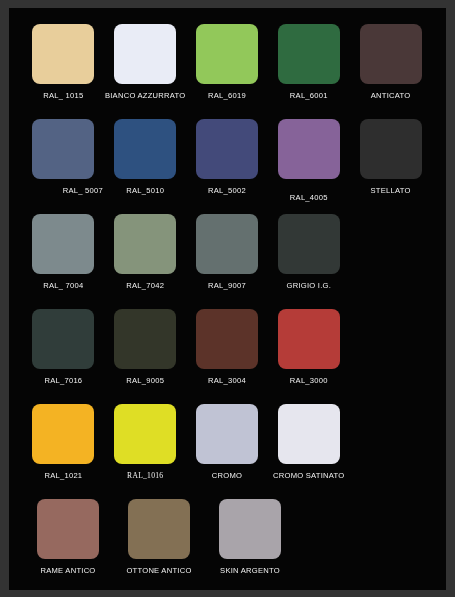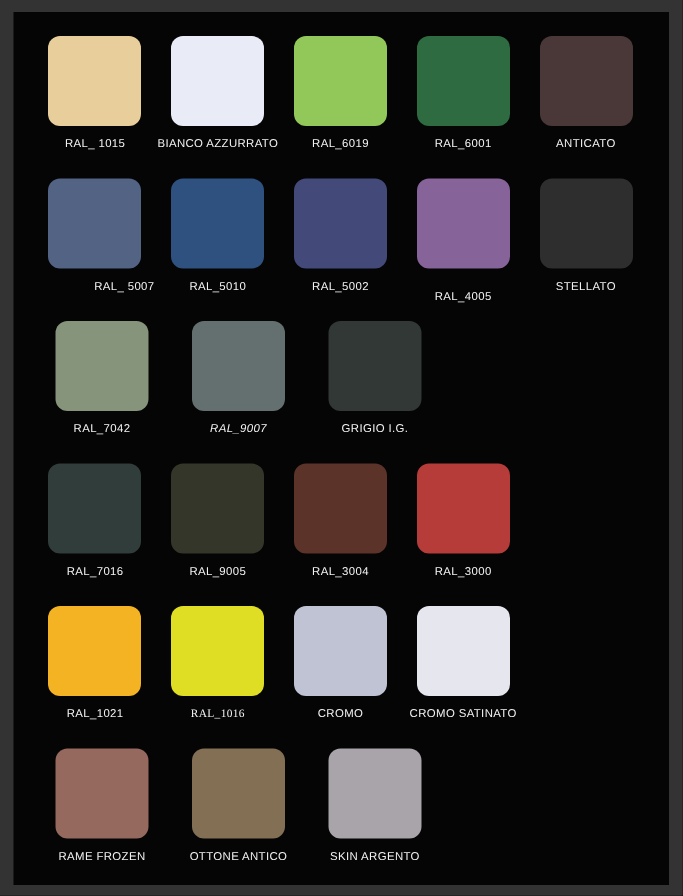--- a/index.html
+++ b/index.html
@@ -98,26 +98,30 @@
         <div class="label" style="color: rgb(242, 242, 242); margin-top: 14px;">RAL_4005</div>
       </div>
       <div class="cell">
         <div class="swatch" style="background: rgb(46, 46, 46);"></div>
         <div class="label" style="color: rgb(242, 242, 242);">STELLATO</div>
       </div>
     </div>
 
     <div class="row">
       <div class="cell">
+        <div class="swatch" style="background: rgb(125, 138, 141);"></div>
+        <div class="label" style="color: rgb(242, 242, 242);">RAL_ 7004</div>
+      </div>
+      <div class="cell">
         <div class="swatch" style="background: rgb(133, 148, 123);"></div>
         <div class="label" style="color: rgb(242, 242, 242);">RAL_7042</div>
       </div>
       <div class="cell">
         <div class="swatch" style="background: rgb(100, 112, 111);"></div>
-        <div class="label" style="color: rgb(242, 242, 242); font-style: italic;">RAL_9007</div>
+        <div class="label" style="color: rgb(242, 242, 242);">RAL_9007</div>
       </div>
       <div class="cell">
         <div class="swatch" style="background: rgb(50, 56, 54);"></div>
         <div class="label" style="color: rgb(242, 242, 242);">GRIGIO I.G.</div>
       </div>
       <div class="cell empty"></div>
     </div>
 
     <div class="row">
       <div class="cell">
@@ -155,21 +159,21 @@
       <div class="cell">
         <div class="swatch" style="background: rgb(230, 230, 238);"></div>
         <div class="label" style="color: rgb(242, 242, 242);">CROMO SATINATO</div>
       </div>
       <div class="cell empty"></div>
     </div>
 
     <div class="row">
       <div class="cell">
         <div class="swatch" style="background: rgb(150, 105, 95);"></div>
-        <div class="label" style="color: rgb(242, 242, 242);">RAME FROZEN</div>
+        <div class="label" style="color: rgb(242, 242, 242);">RAME ANTICO</div>
       </div>
       <div class="cell">
         <div class="swatch" style="background: rgb(131, 112, 84);"></div>
         <div class="label" style="color: rgb(242, 242, 242);">OTTONE ANTICO</div>
       </div>
       <div class="cell">
         <div class="swatch" style="background: rgb(169, 164, 170);"></div>
         <div class="label" style="color: rgb(242, 242, 242);">SKIN ARGENTO</div>
       </div>
       <div class="cell empty"></div>

